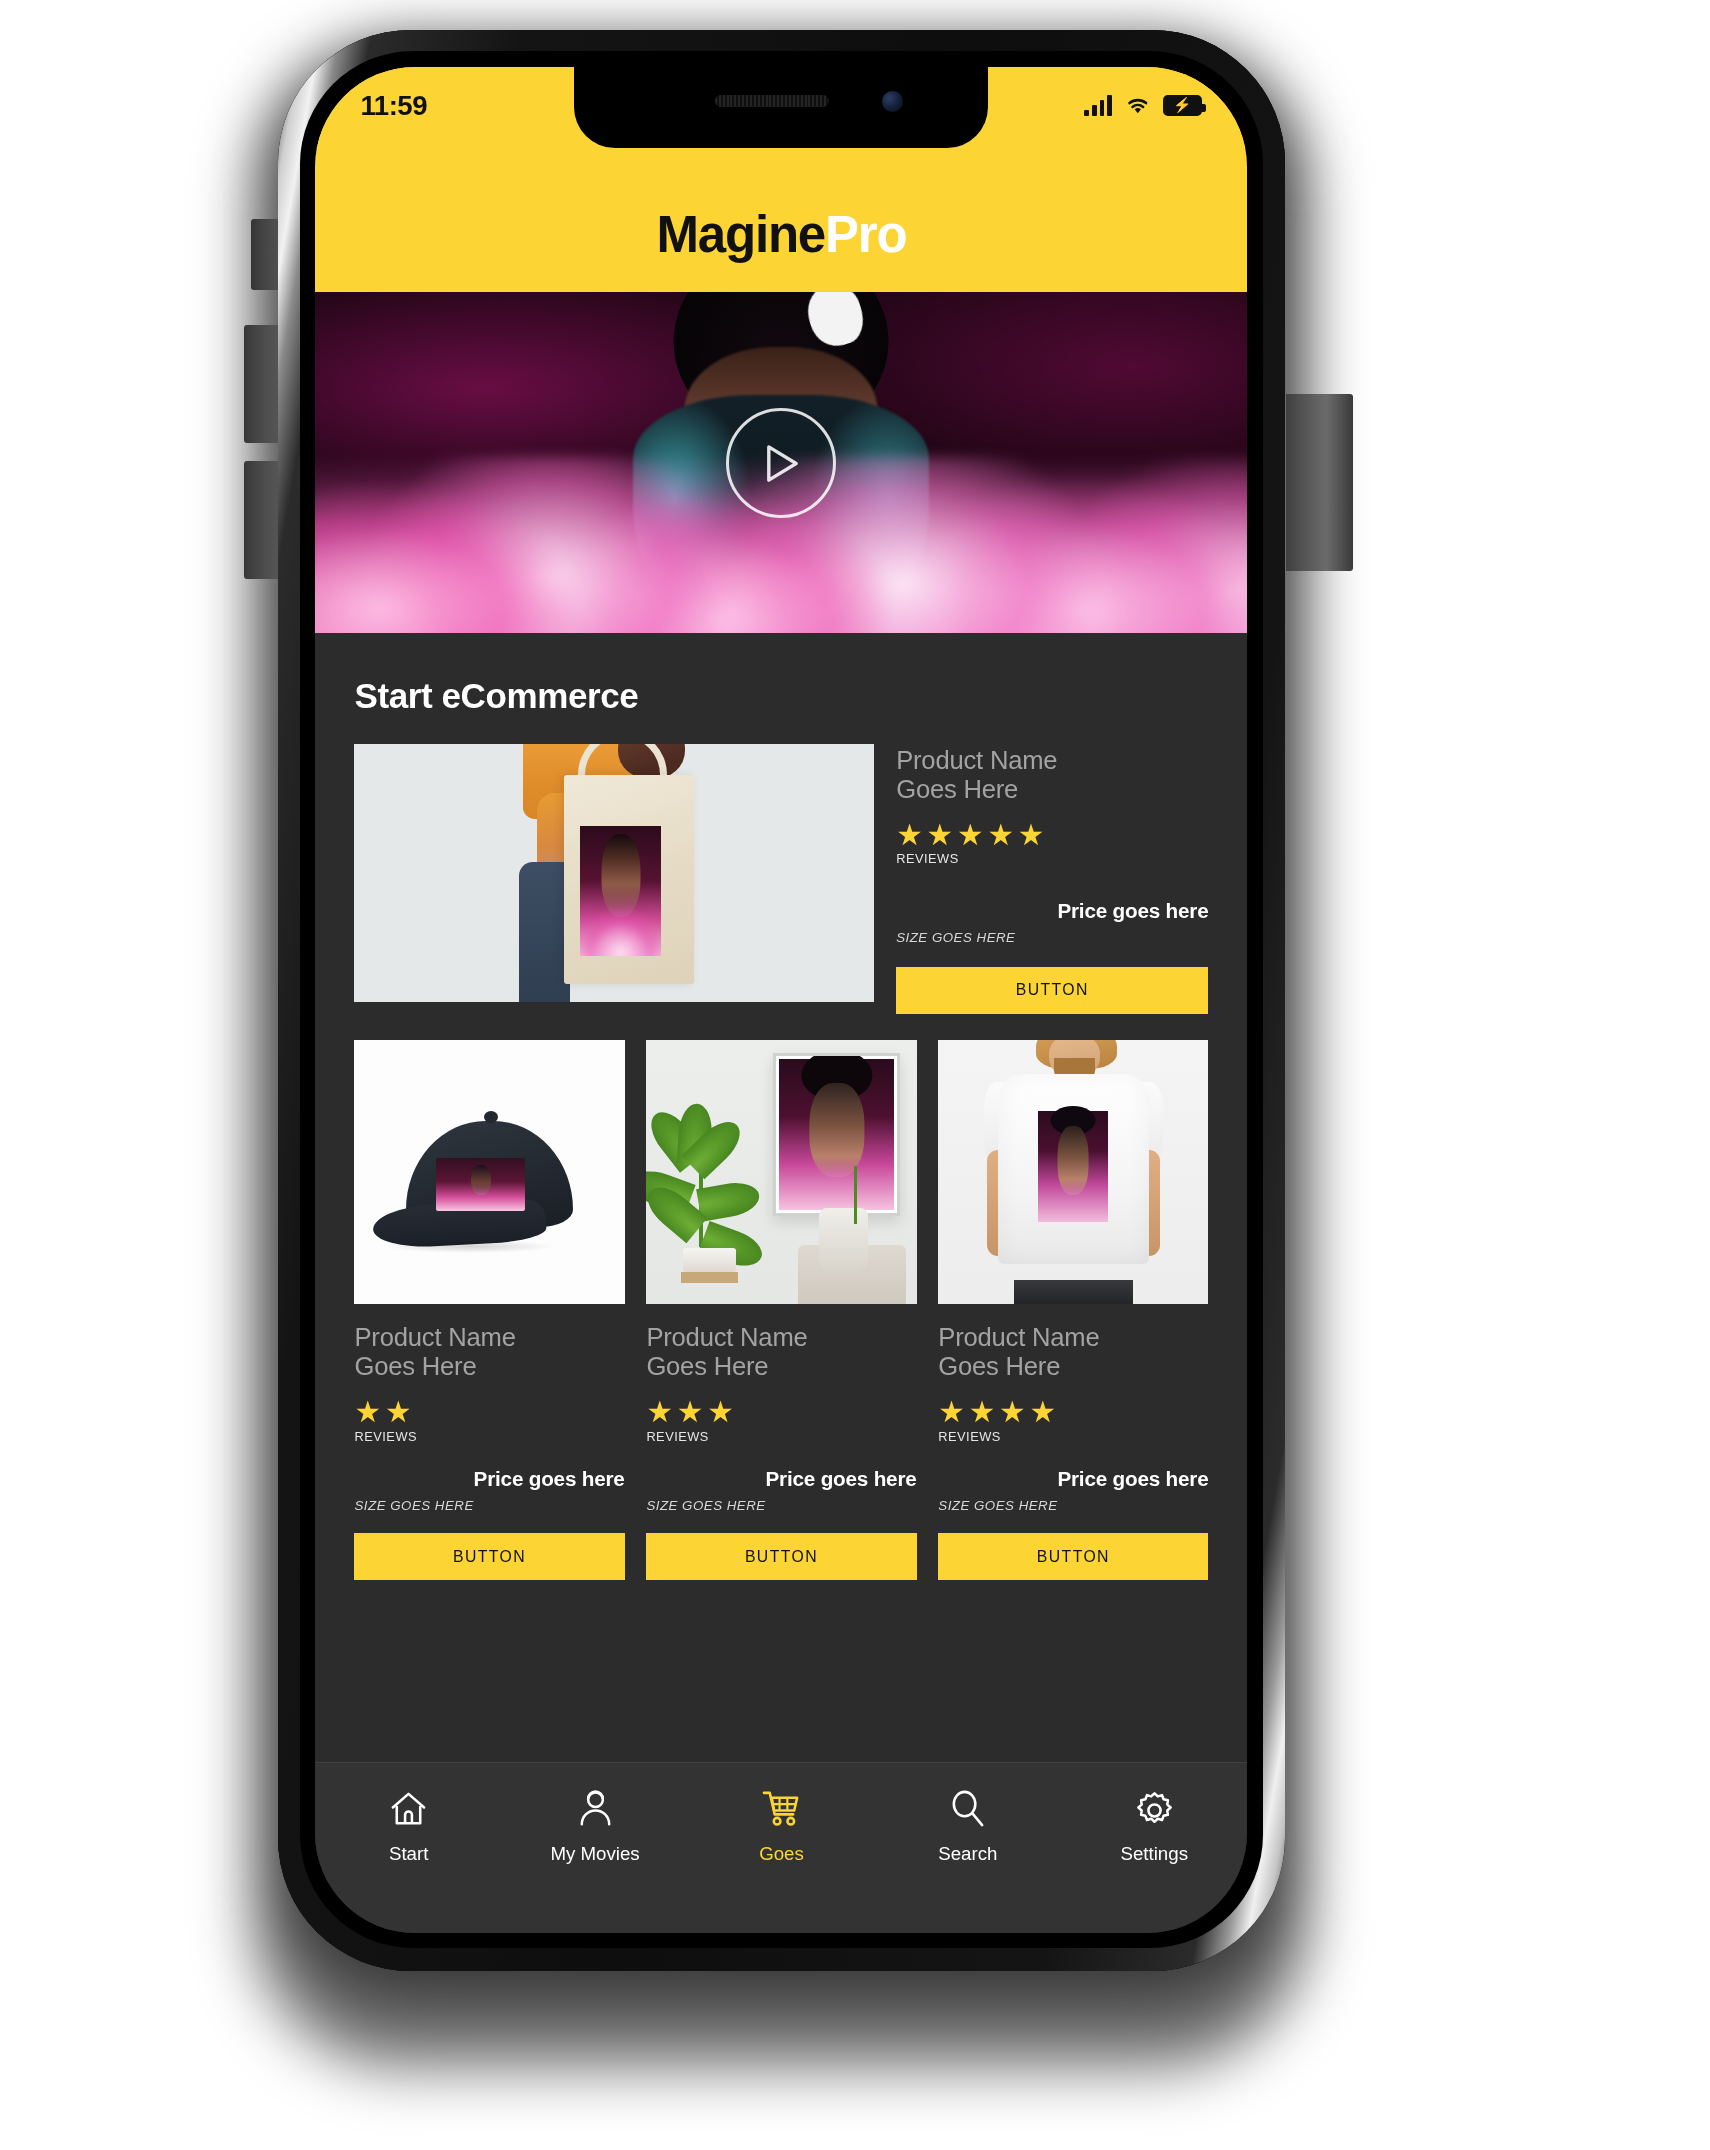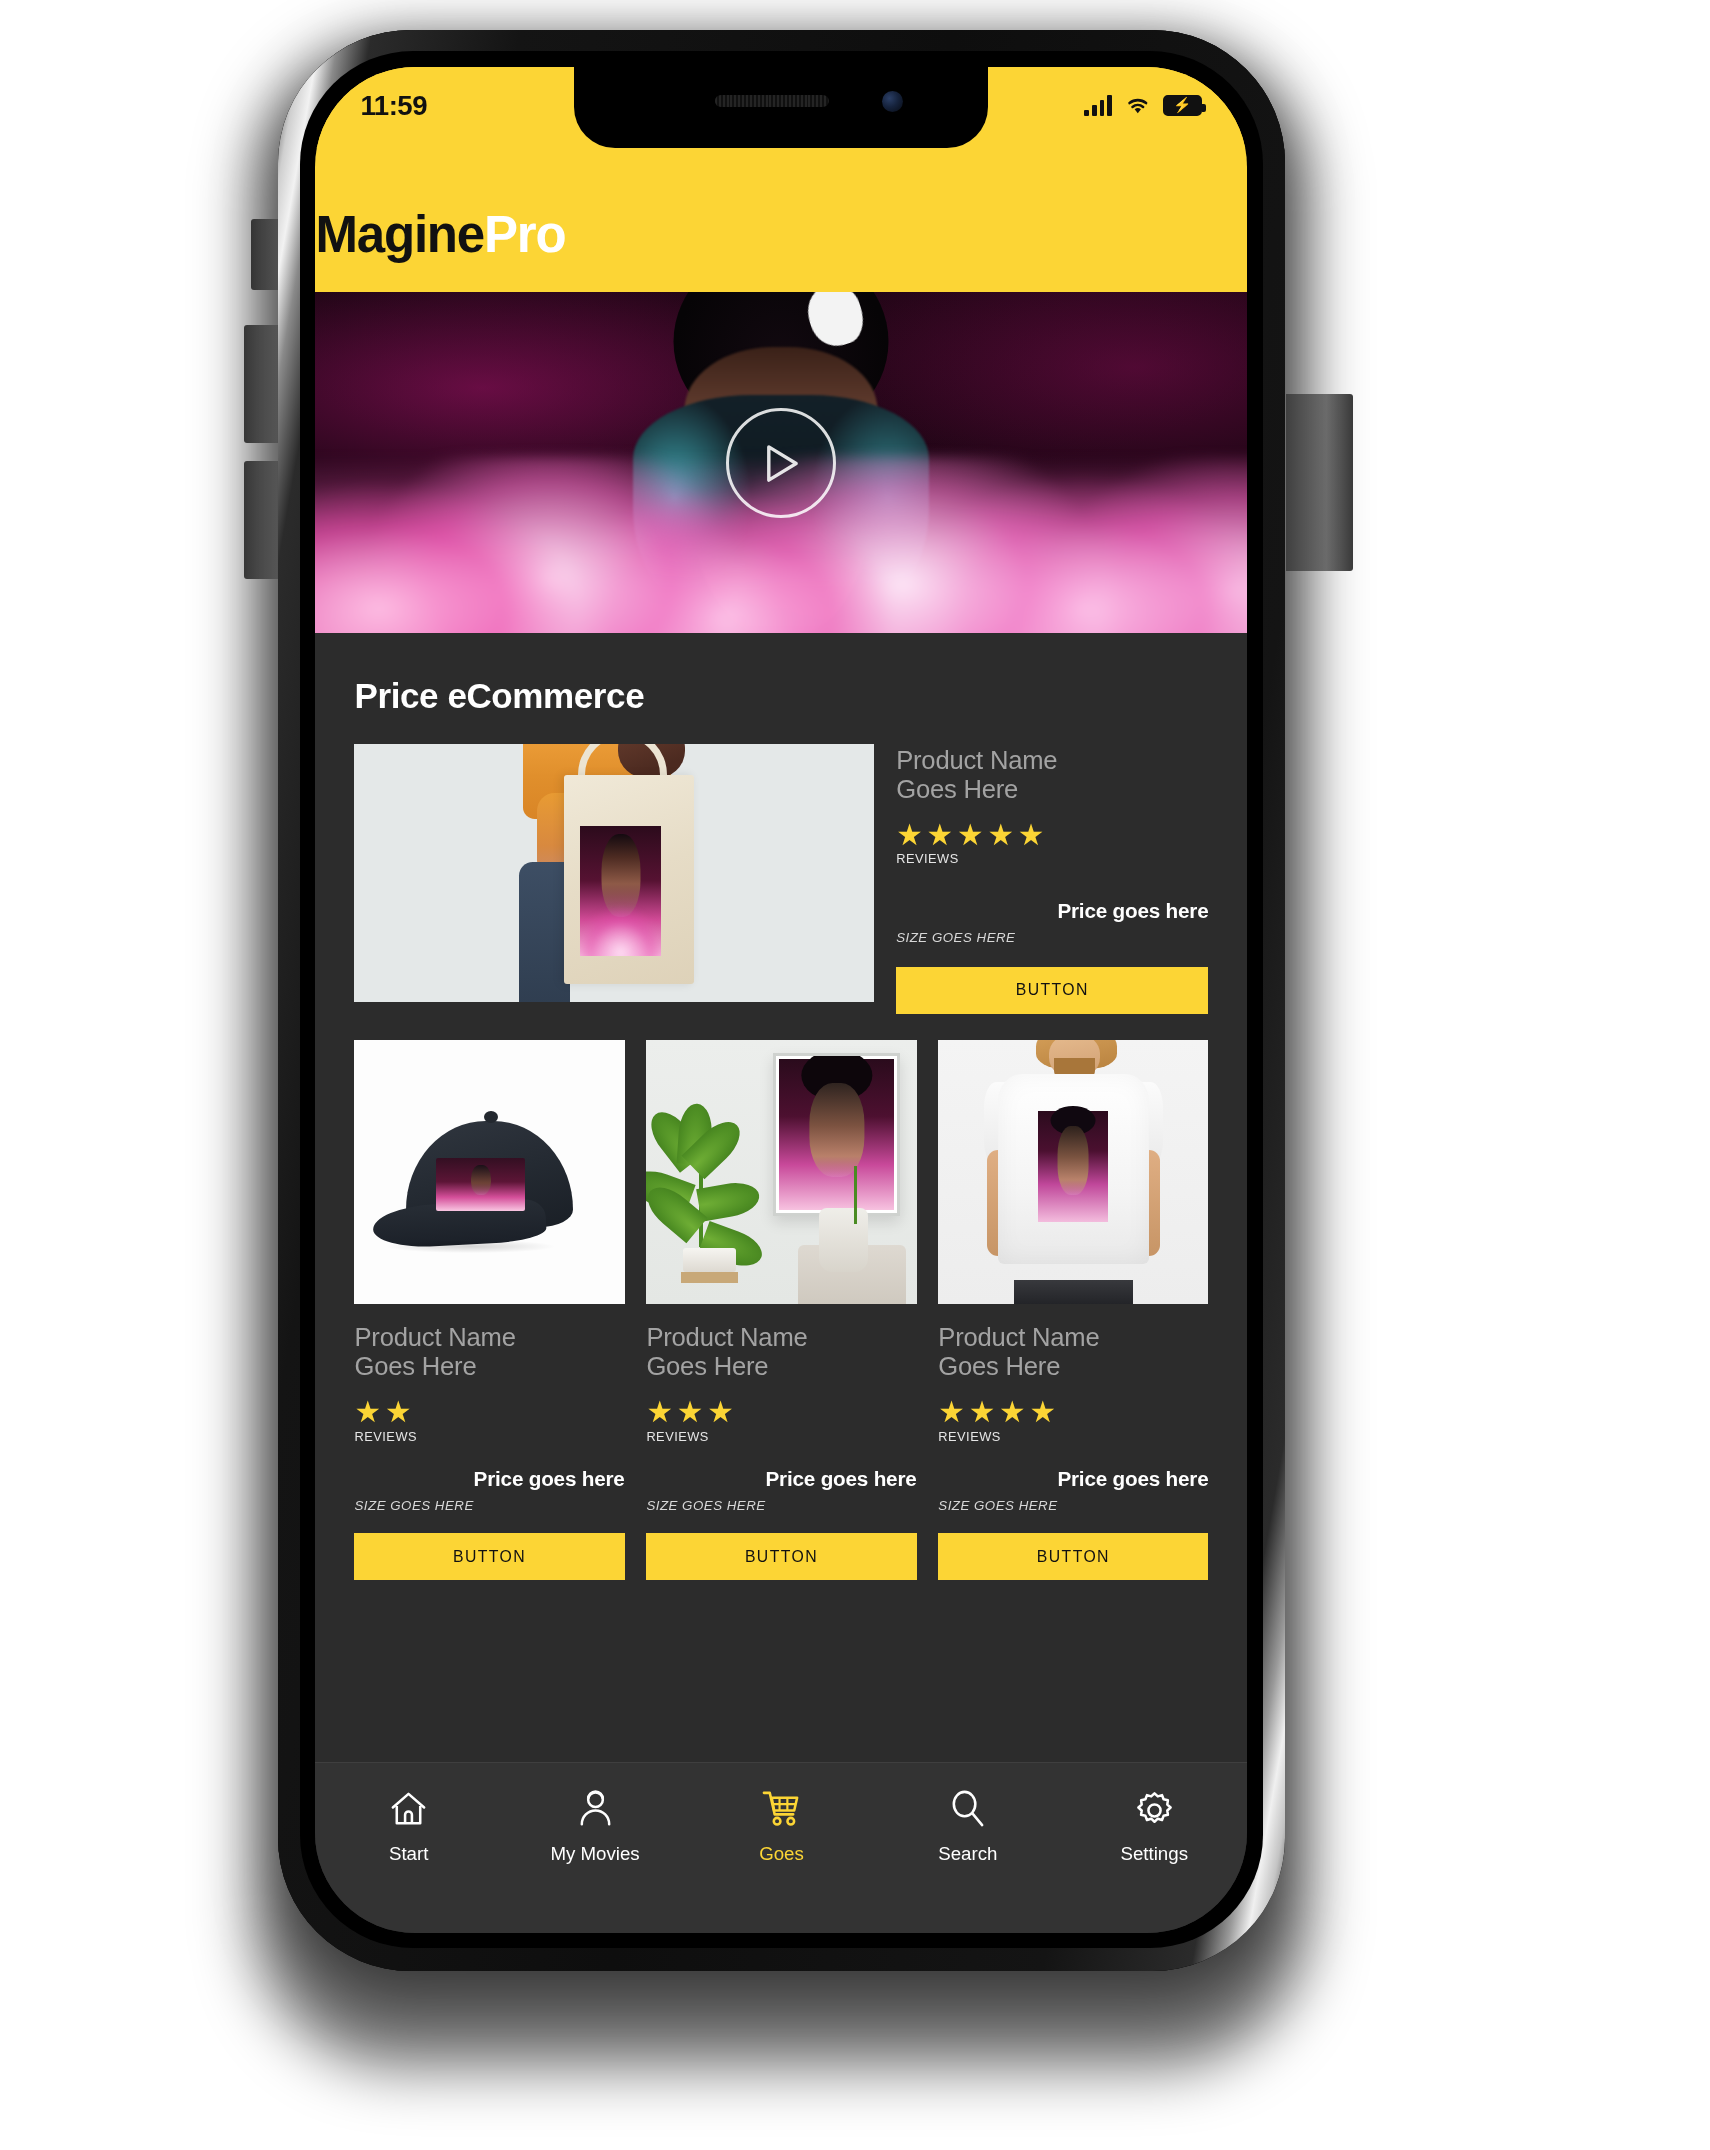--- a/index.html
+++ b/index.html
@@ -176,21 +176,21 @@
 
   
   .app-header {
     position: absolute;
     top: 0; left: 0; right: 0;
     height: 225px;
     background: #FCD535;
     z-index: 20;
     display: flex;
     align-items: flex-end;
-    justify-content: flex-start;
+    justify-content: center;
     padding-bottom: 27.6px;
   }
   .logo {
     font-size: 51px;
     font-weight: 700;
     letter-spacing: -1.2px;
   }
   .logo .a { color: #111; }
   .logo .b { color: #ffffff; }
 
@@ -719,21 +719,21 @@
         </div>
         <div class="play-btn">
           <svg width="41" height="43" viewBox="0 0 42 44">
             <path d="M8 5 L36 22 L8 39 Z" fill="none" stroke="rgba(255,255,255,0.88)" stroke-width="3.5" stroke-linejoin="round"></path>
           </svg>
         </div>
       </div>
 
       <div class="content">
 
-        <div class="section-title">Price eCommerce</div>
+        <div class="section-title">Start eCommerce</div>
 
         <div class="featured">
           <div class="featured-img">
             <div class="tile-wall"></div>
             <div class="tote-person">
               <div class="tote-top"></div>
               <div class="tote-head"></div>
               <div class="tote-arm"></div>
               <div class="tote-shoulder"></div>
               <div class="tote-handle"></div>

